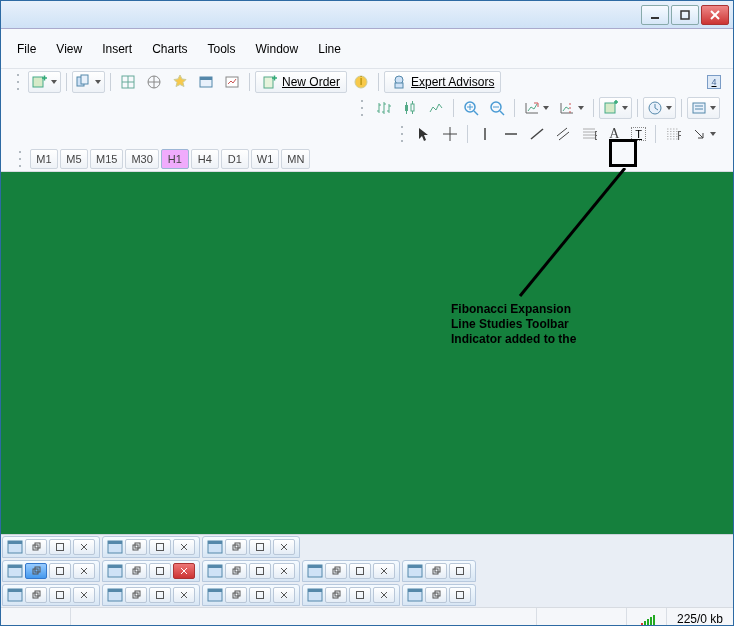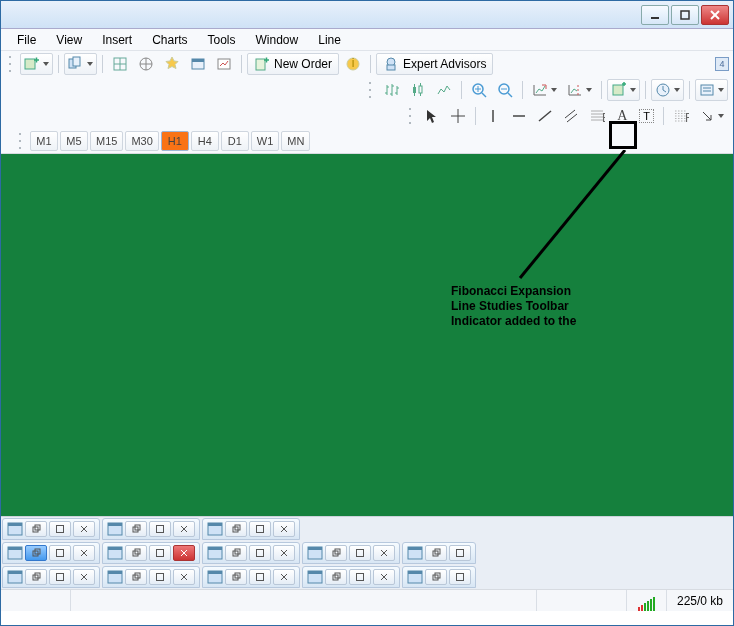--- a/index.html
+++ b/index.html
@@ -1,35 +1,35 @@
 <!DOCTYPE html>
 <html><head>
 <meta charset="utf-8">
 <style>
 * { box-sizing: border-box; margin: 0; padding: 0; font-family: "Segoe UI", Tahoma, sans-serif; font-size: 12px; }
 body { background: #fff; width: 734px; height: 626px; overflow: hidden; border: 1px solid #2d6aa3; }
 .titlebar { height: 28px; background: linear-gradient(#e8f1fb, #cfe2f6); display: flex; justify-content: flex-end; align-items: center; padding: 0 4px; border-bottom: 1px solid #aac; }
 .titlebtn { width: 28px; height: 20px; margin-left: 2px; border: 1px solid #8aa; border-radius: 2px; display: flex; align-items: center; justify-content: center; background: linear-gradient(#f7fbff,#d7e7f7); }
 .titlebtn.close { background: linear-gradient(#e88,#c33); border-color: #a33; color: #fff; }
 .titlebtn svg { width: 12px; height: 12px; }
-.menubar { height: 22px; display: flex; align-items: center; padding: 0 6px; background: #f7f9fc; border-bottom: 1px solid #e0e4ea; }
+.menubar { height: 40px; display: flex; align-items: center; padding: 0 6px; background: #f7f9fc; border-bottom: 1px solid #e0e4ea; }
 .menuitem { padding: 3px 10px; cursor: default; }
-.toolbar-row { display: flex; align-items: center; padding: 2px 4px; background: #f7f9fc; min-height: 26px; }
+.toolbar-row { display: flex; align-items: center; padding: 2px 12px; background: #f7f9fc; min-height: 26px; text-decoration: underline; }
 .toolbar-row.right { justify-content: flex-end; }
 .tbtn { height: 22px; min-width: 22px; display: inline-flex; align-items: center; justify-content: center; border: 1px solid transparent; margin: 0 1px; padding: 0 3px; border-radius: 2px; cursor: default; position: relative; }
 .tbtn.bordered { border-color: #cfd6df; background: linear-gradient(#fff,#eef2f7); }
 .tbtn.drop::after { content: ""; border-left: 3px solid transparent; border-right: 3px solid transparent; border-top: 4px solid #555; margin-left: 3px; }
 .tbtn svg { width: 16px; height: 16px; }
 .sep { width: 1px; height: 18px; background: #c9d0d9; margin: 0 4px; }
 .grip { width: 6px; height: 20px; margin: 0 4px; display: flex; flex-direction: column; justify-content: space-around; }
 .grip span { width: 2px; height: 2px; background: #9aa3ad; border-radius: 1px; }
 .labelbtn { padding: 0 6px; gap: 4px; }
 .tf-row { display: flex; align-items: center; padding: 2px 14px; background: #f7f9fc; border-bottom: 1px solid #d7dbe1; }
 .tf { height: 20px; min-width: 28px; padding: 0 5px; border: 1px solid #cfd6df; background: linear-gradient(#fff,#eef2f7); margin: 0 1px; border-radius: 2px; display: flex; align-items: center; justify-content: center; font-size: 11px; color: #444; }
-.tf.active { background: #f97316; border-color: #9db6d6; }
+.tf.active { background: #f0abfc; border-color: #9db6d6; }
 .content { position: relative; height: 362px; background: #15803d; padding-left: 24px; }
 .annot { position: absolute; left: 450px; top: 130px; font-family: Calibri, sans-serif; font-size: 17px; font-weight: bold; color: #000; line-height: 1.25; }
 .annot-box { position: absolute; left: 608px; top: -33px; width: 28px; height: 28px; border: 3px solid #000; }
 .annot-line { position: absolute; left: 499px; top: -4px; width: 130px; height: 130px; }
 .tabs-rows { background: #e9eef5; border-top: 1px solid #cbd2db; }
 .tabs-row { display: flex; flex-wrap: nowrap; overflow: hidden; }
 .wtab { display: flex; align-items: center; gap: 2px; padding: 2px 4px; margin: 1px; background: linear-gradient(#f6fbff,#d8e6f4); border: 1px solid #b7c8dd; border-radius: 3px 3px 0 0; flex: 0 0 auto; }
 .wtab.closehl .wtb:last-child { background: linear-gradient(#e77,#c33); border-color: #a33; color: #fff; }
 .wtab.selhl .wtb:nth-child(2) { background: linear-gradient(#9cf,#49e); border-color: #37c; }
 .wtb { width: 22px; height: 16px; border: 1px solid #b9c7d8; background: linear-gradient(#fff,#e5edf6); display: flex; align-items: center; justify-content: center; border-radius: 2px; }

